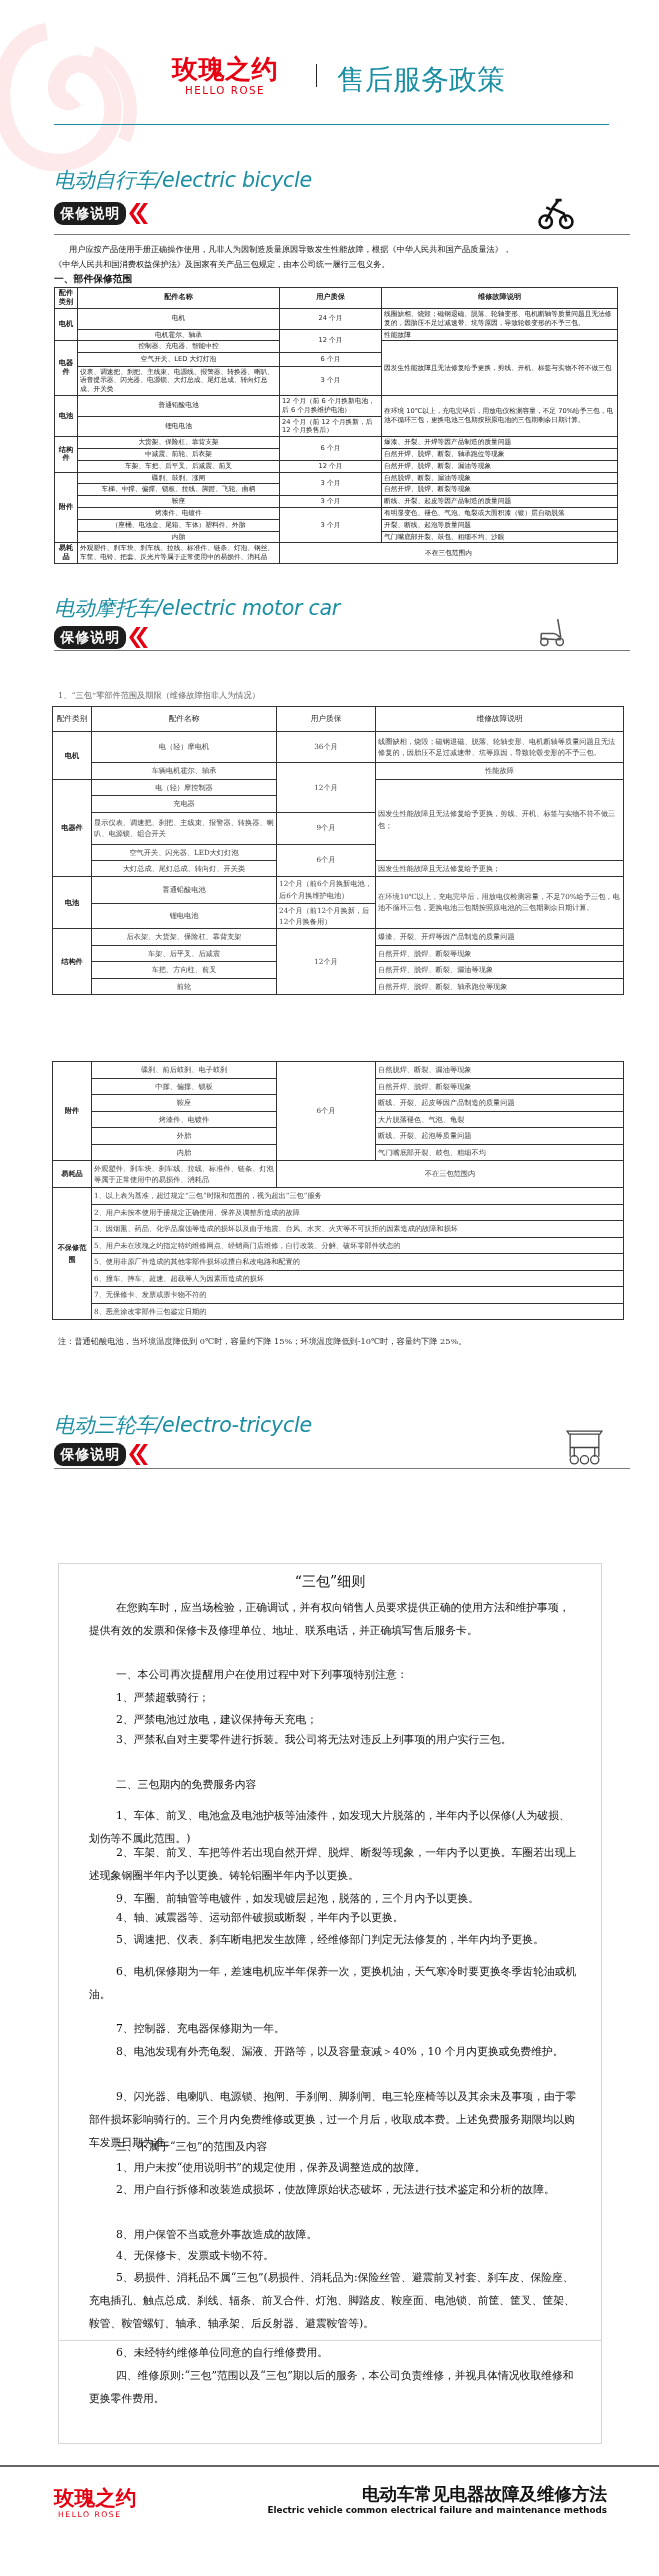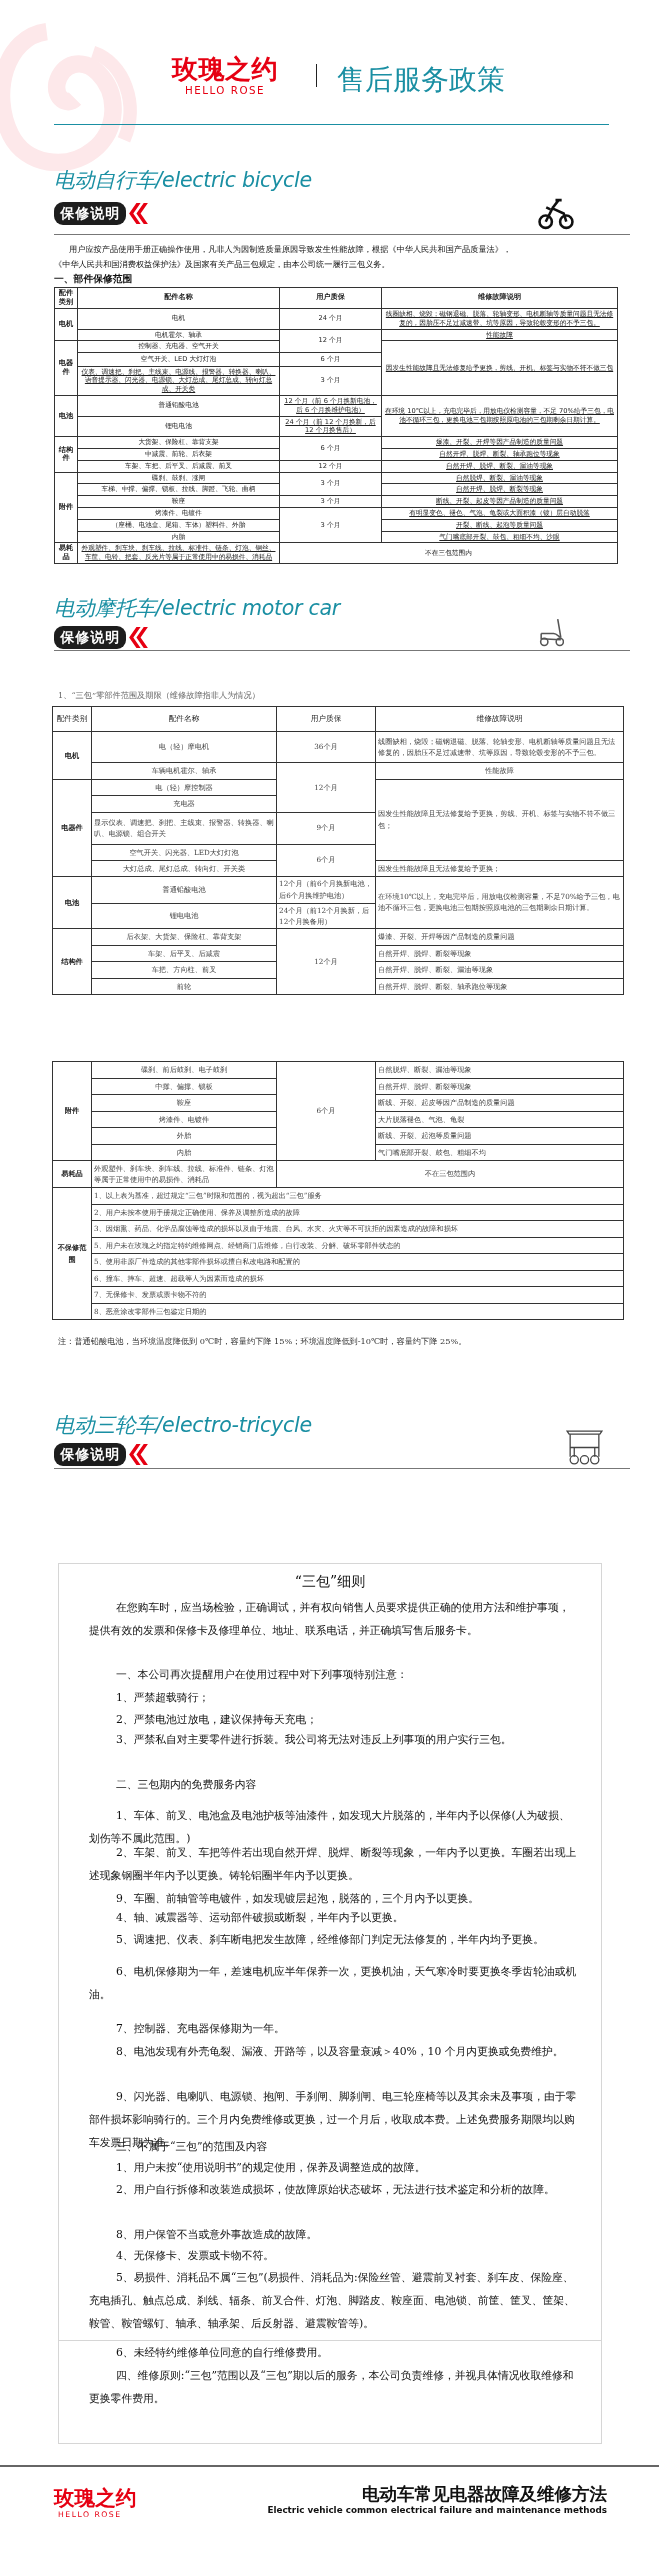--- a/index.html
+++ b/index.html
@@ -18,21 +18,21 @@
   .badge-box { background: #1d1d1d; color: #fff; font-size: 14px; font-weight: bold; padding: 0 6.2px; height: 23px; line-height: 23px; letter-spacing: 1px; border-radius: 9px; }
   .badge-chev { width: 24px; height: 23px; }
   .sec-line { position: absolute; left: 54px; width: 576px; height: 1px; background: #777; }
 
   .para { position: absolute; font-size: 8.2px; line-height: 14.4px; color: #111; }
   .subhead { position: absolute; font-size: 9.8px; font-weight: bold; color: #111; }
 
   table { border-collapse: collapse; position: absolute; }
   .t1 td, .t1 th { border: 0.8px solid #333; font-size: 6.7px; color: #222; text-align: center; padding: 1px 2.1px; line-height: 8.8px; }
   .t1 th { font-weight: bold; font-size: 7.2px; }
-  .t1 td.l { text-align: center; text-decoration: underline; }
+  .t1 td.l { text-align: left; }
   .t1 td.cat { font-weight: bold; font-size: 7.2px; }
 
   .t2 td, .t2 th { border: 0.8px solid #333; font-size: 7.2px; color: #444; text-align: center; padding: 1px 2.1px; line-height: 11.3px; font-family: "DejaVu Serif", serif; }
   .t2 th { font-weight: normal; font-size: 7.7px; color: #222; }
   .t2 td.l { text-align: left; }
   .t2 td.cat { font-weight: bold; color: #222; font-family: "DejaVu Sans", sans-serif; }
 
   .tri-box { position: absolute; left: 58px; top: 1563px; width: 544px; height: 778px; border: 0.5px solid #d6d6d6; background: #fff; }
   .tri-head { position: absolute; left: 0; width: 100%; text-align: center; top: 9.3px; font-size: 14px; font-family: "DejaVu Serif", serif; color: #111; }
   .tri-p { position: absolute; left: 30px; width: 489px; font-size: 10.8px; line-height: 23px; font-family: "DejaVu Serif", serif; color: #111; text-indent: 27px; }
@@ -96,21 +96,21 @@
     <td>24 个月</td>
     <td class="l">线圈缺相、烧毁；磁钢退磁、脱落、轮轴变形、电机断轴等质量问题且无法修复的，因胎压不足过减速带、坑等原因，导致轮毂变形的不予三包。</td>
   </tr>
   <tr style="height:9.3px;">
     <td>电机霍尔、轴承</td>
     <td rowspan="2">12 个月</td>
     <td class="l">性能故障</td>
   </tr>
   <tr style="height:9.3px;">
     <td class="cat" rowspan="3">电器件</td>
-    <td>控制器、充电器、空气开关</td>
+    <td>控制器、充电器、智能中控</td>
     <td class="l" rowspan="3">因发生性能故障且无法修复给予更换，剪线、开机、标签与实物不符不做三包</td>
   </tr>
   <tr style="height:13.4px;">
     <td>空气开关、LED 大灯灯泡</td>
     <td>6 个月</td>
   </tr>
   <tr style="height:18.5px;">
     <td class="l">仪表、调速把、刹把、主线束、电源线、报警器、转换器、喇叭、语音提示器、闪光器、电源锁、大灯总成、尾灯总成、转向灯总成、开关类</td>
     <td>3 个月</td>
   </tr>

